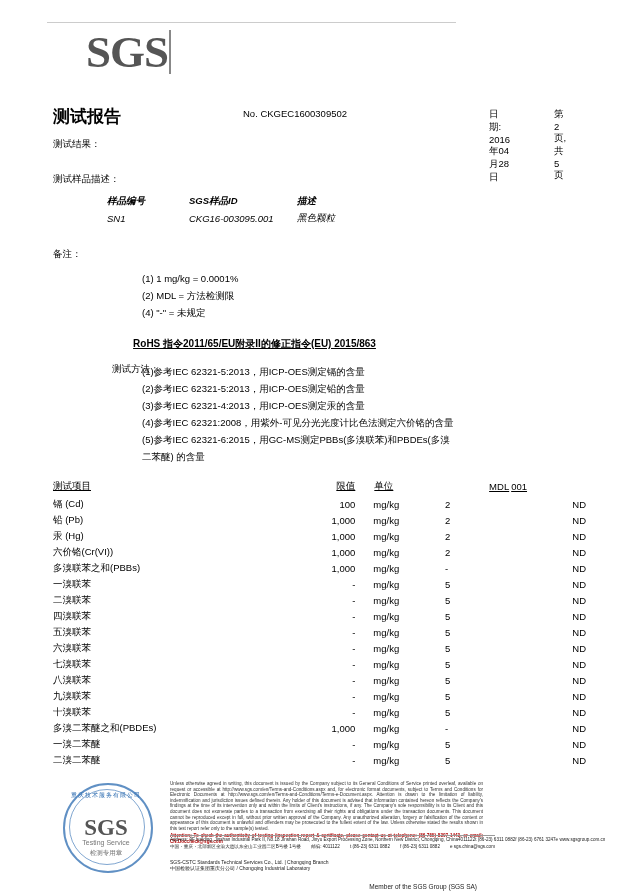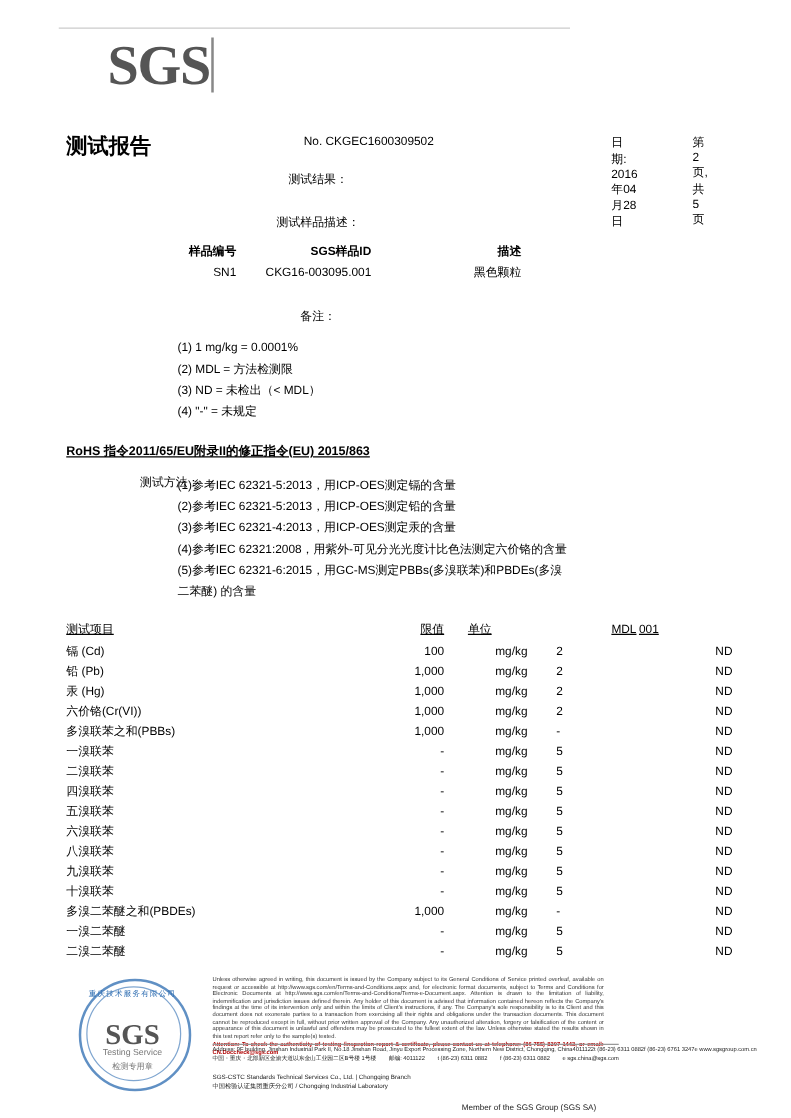--- a/index.html
+++ b/index.html
@@ -85,48 +85,50 @@
     left: 507px;
     top: 3px;
     font-size: 9.5px;
   }
 
   .line {
     margin: 0 47px;
     font-size: 9.5px;
     line-height: 17px;
   }
-  .indent1 { padding-left: 6px; text-align: center; }
+  .indent1 { padding-left: 6px; }
   .indent3 { padding-left: 95px; }
   .mt8 { margin-top: 8px; }
   .mt18 { margin-top: 18px; }
 
   
   .sample-table {
     margin: 6px 47px 0 47px;
     font-size: 9.5px;
     border-collapse: collapse;
   }
   .sample-table td, .sample-table th {
-    text-align: right;
+    text-align: left;
     padding: 2px 0;
     font-weight: normal;
+    font-style: italic;
   }
   .sample-table th { font-weight: bold; }
   .col-no   { width: 82px; padding-left: 60px !important; }
   .col-id   { width: 108px; }
   .col-desc { width: 120px; }
 
   
   .rohs-head {
     margin: 16px 47px 0 47px;
     padding-left: 6px;
     font-size: 10px;
     font-weight: bold;
     text-decoration: underline;
+    text-align: center;
   }
   .method-label {
     position: absolute;
     left: 53px;
     margin-left: 12px;
   }
   .methods-wrap {
     position: relative;
     margin: 12px 47px 0 47px;
     font-size: 9.5px;
@@ -156,21 +158,21 @@
   }
   .results td {
     padding: 1.5px 0;
   }
   .results td.item {
     text-align: left;
     padding-left: 6px;
     width: 215px;
   }
   .results .c-limit { width: 70px; text-align: right; padding-right: 18px; }
-  .results .c-unit  { width: 66px; text-align: center; }
+  .results .c-unit  { width: 66px; text-align: left; }
   .results .c-mdl   { width: 60px; text-align: left; }
   .results .c-res   { width: 70px; text-align: right; }
   .results th.c-limit { text-align: right; padding-right: 18px;}
   .results th.c-unit  { text-align: left; }
   .results th.c-mdl   { text-align: right; }
   .results th.c-res   { text-align: left; }
 
   
   .footer {
     position: absolute;
@@ -331,21 +333,20 @@
         <td class="col-no">SN1</td>
         <td class="col-id">CKG16-003095.001</td>
         <td class="col-desc">黑色颗粒</td>
       </tr>
     </tbody>
   </table>
 
   <div class="line indent1 mt18">备注：</div>
   <div class="line indent3 mt8">(1) 1 mg/kg = 0.0001%</div>
   <div class="line indent3">(2) MDL = 方法检测限</div>
-  <div class="line indent3">(3) ND = 未检出（&lt; MDL）</div>
   <div class="line indent3">(4) "-" = 未规定</div>
 
   <div class="rohs-head">RoHS 指令2011/65/EU附录II的修正指令(EU) 2015/863</div>
 
   <div class="methods-wrap">
     <div class="method-label">测试方法：</div>
     <div class="methods-list">
       <div>(1)参考IEC 62321-5:2013，用ICP-OES测定镉的含量</div>
       <div>(2)参考IEC 62321-5:2013，用ICP-OES测定铅的含量</div>
       <div>(3)参考IEC 62321-4:2013，用ICP-OES测定汞的含量</div>
@@ -423,20 +424,27 @@
       </tr>
       <tr>
         <td class="item">五溴联苯</td>
         <td class="c-limit">-</td>
         <td class="c-unit">mg/kg</td>
         <td class="c-mdl">5</td>
         <td class="c-res">ND</td>
       </tr>
       <tr>
         <td class="item">六溴联苯</td>
+        <td class="c-limit">-</td>
+        <td class="c-unit">mg/kg</td>
+        <td class="c-mdl">5</td>
+        <td class="c-res">ND</td>
+      </tr>
+      <tr>
+        <td class="item">七溴联苯</td>
         <td class="c-limit">-</td>
         <td class="c-unit">mg/kg</td>
         <td class="c-mdl">5</td>
         <td class="c-res">ND</td>
       </tr>
       <tr>
         <td class="item">八溴联苯</td>
         <td class="c-limit">-</td>
         <td class="c-unit">mg/kg</td>
         <td class="c-mdl">5</td>

